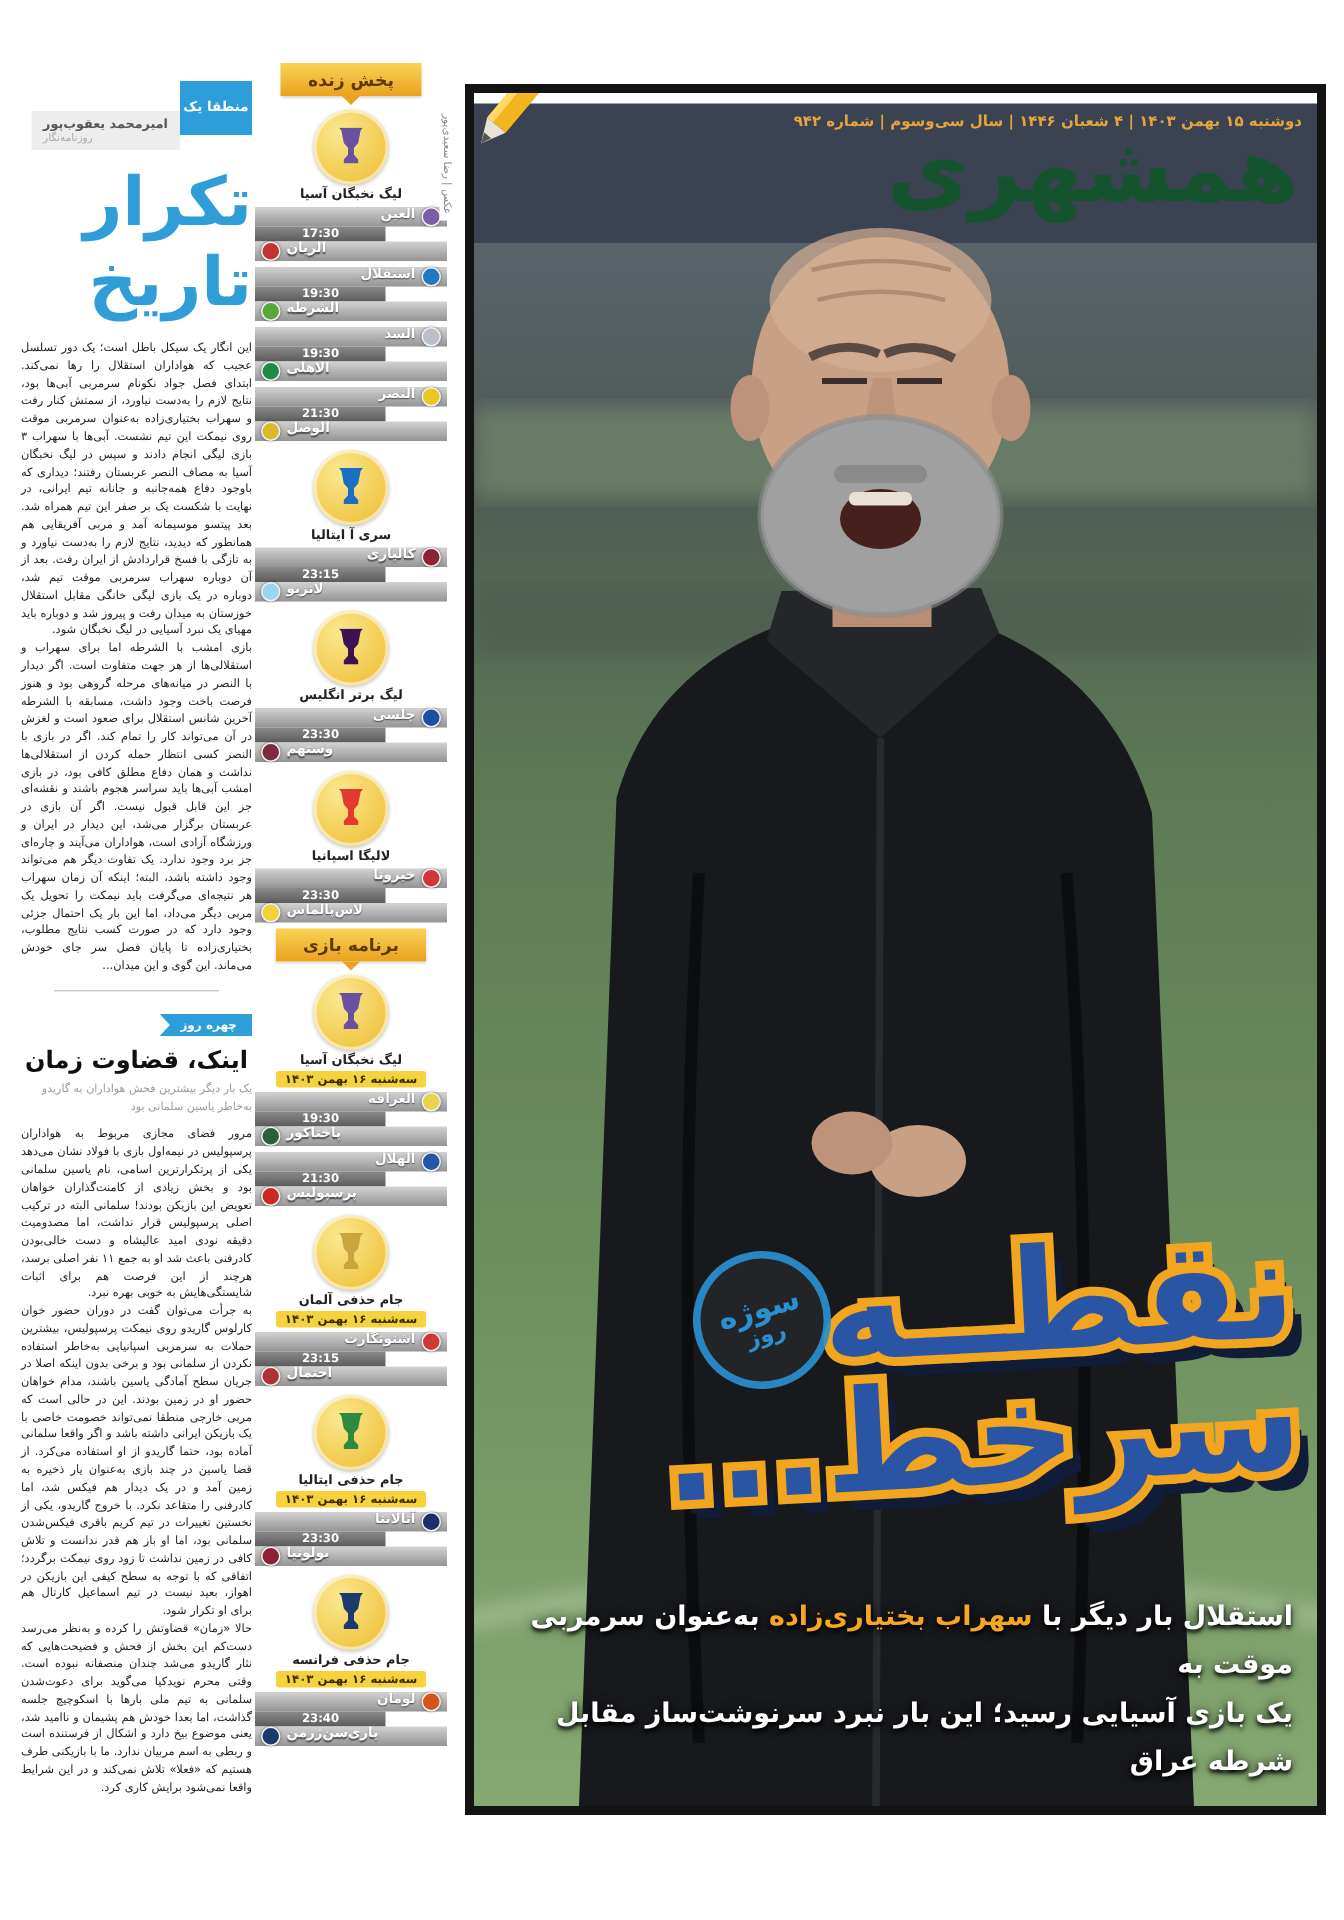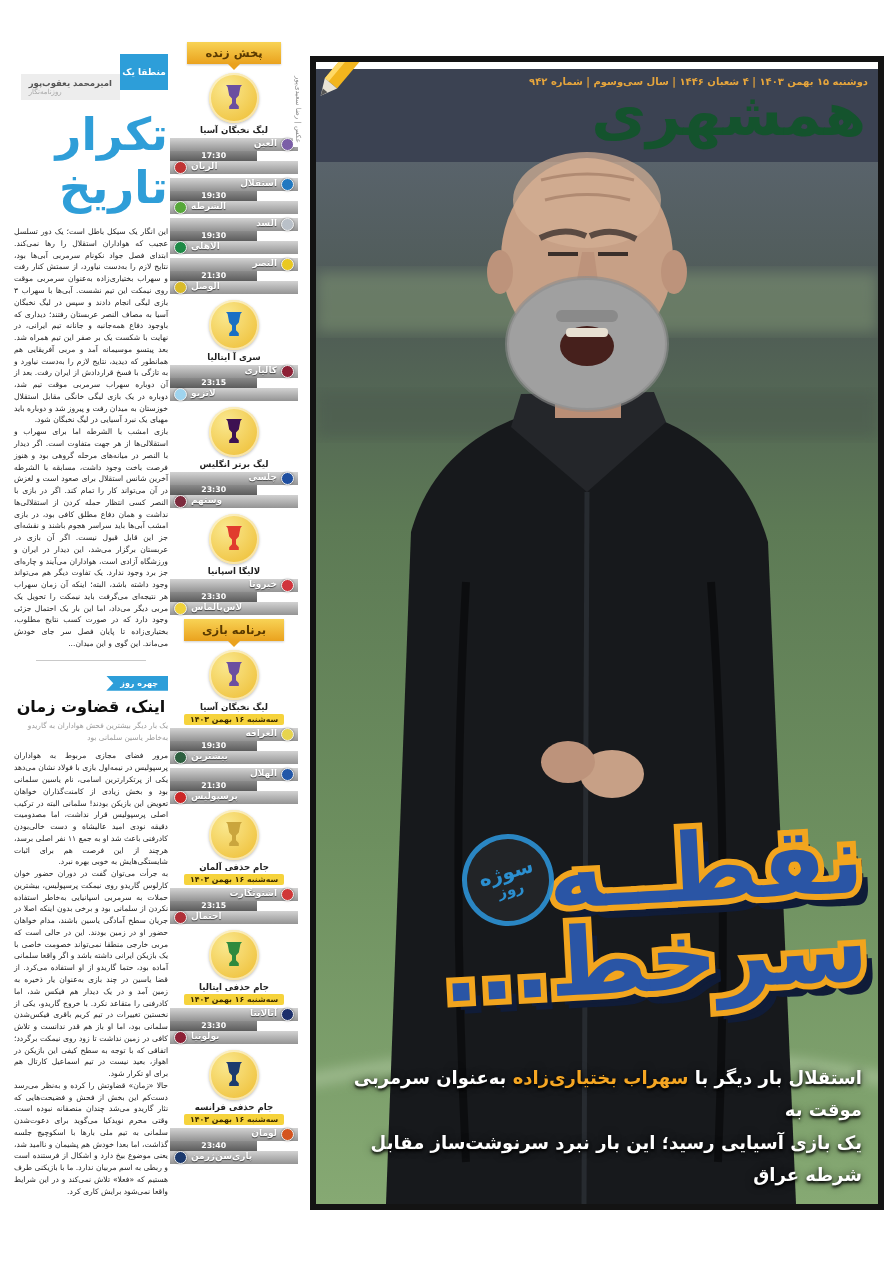--- a/index.html
+++ b/index.html
@@ -229,21 +229,21 @@
         </div>
       <div class="league-name">لیگ نخبگان آسیا</div>
       <div class="league-date">سه‌شنبه ۱۶ بهمن ۱۴۰۳</div>
       <div class="fixture">
         <div class="bar home">
             <span class="club" style="background-color: rgb(230, 212, 78);"></span>
             <span>الغرافه</span>
           </div>
         <div class="bar time">19:30</div>
         <div class="bar away">
-            <span>بیشترین</span>
+            <span>پاختاکور</span>
             <span class="club" style="background-color: rgb(45, 95, 63);"></span>
           </div>
       </div>
       <div class="fixture">
         <div class="bar home">
             <span class="club" style="background-color: rgb(34, 87, 168);"></span>
             <span>الهلال</span>
           </div>
         <div class="bar time">21:30</div>
         <div class="bar away">

